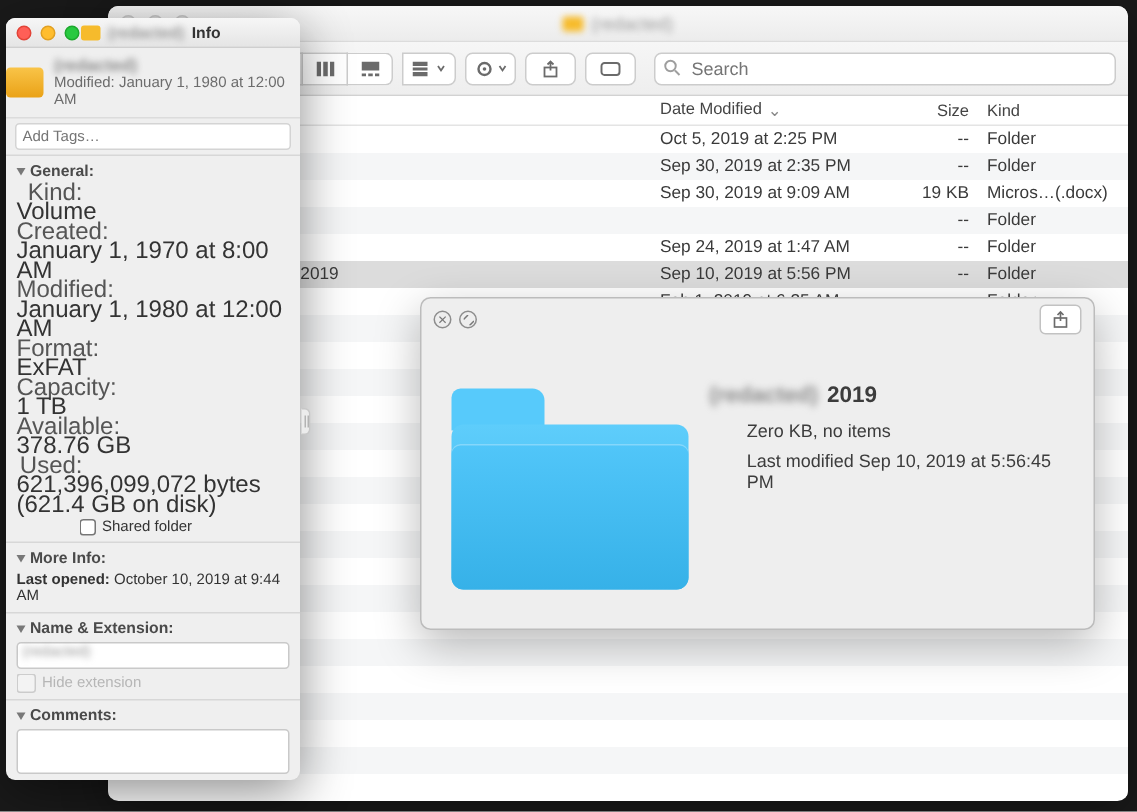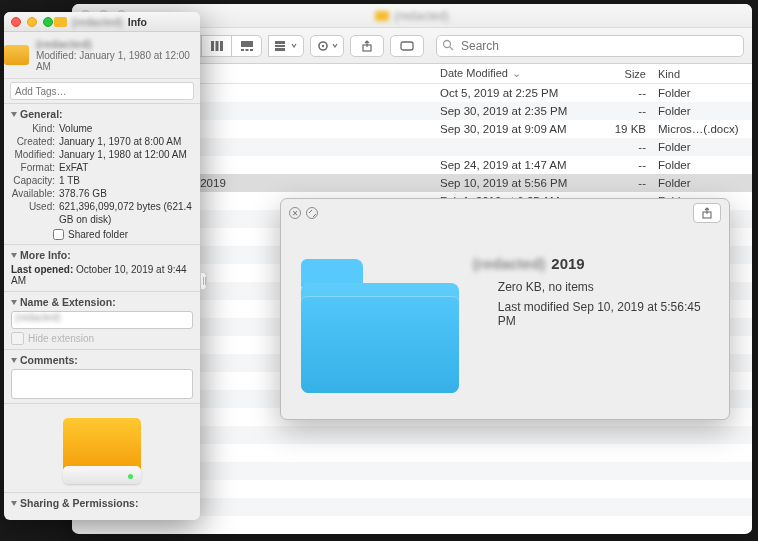--- a/index.html
+++ b/index.html
@@ -78,21 +78,21 @@
 .info-header { display: flex; padding: 6px 0; gap: 7px; align-items: center; border-bottom: 1px solid #dcdcdc; }
 .drv3 { width: 26px; height: 20px; background: linear-gradient(#f9c448,#eaa217); border-radius: 3px; }
 .ih-text .n1 { font-weight: 700; filter: blur(2px); color: #8c8c8c; font-size: 11.5px; }
 .ih-text .n2 { font-size: 10px; color: #6c6c6c; }
 .tags { padding: 3px 6px; }
 .tags input { width: 100%; height: 18px; border: 1px solid #d4d4d4; border-radius: 3px; font-size: 10px; padding: 0 4px; color: #a2a2a2; background: #fff; }
 
 .sect { border-top: 1px solid #d7d7d7; padding: 4px 7px; }
 .sect-h { font-size: 10.5px; font-weight: 600; color: #4a4a4a; display: flex; align-items: center; gap: 3px; margin-bottom: 2px; }
 .dtri { width: 0; height: 0; border-left: 3.5px solid transparent; border-right: 3.5px solid transparent; border-top: 5px solid #787878; }
-.kv { display: flex; font-size: 10px; line-height: 13px; }
+.kv { display: flex; font-size: 16px; line-height: 13px; flex-direction: column; }
 .kv .k { width: 48px; text-align: right; color: #555; padding-right: 4px; }
 .kv .v { flex: 1; color: #333; }
 .cb { display: flex; align-items: center; gap: 4px; padding: 3px 0 0 42px; font-size: 10px; }
 .cb input { width: 11px; height: 11px; }
 .ne-input { width: 100%; height: 18px; border: 1px solid #c9c9c9; border-radius: 3px; background: #fff; margin: 3px 0; font-size: 10px; padding: 0 3px; }
 .ne-input span { filter: blur(2px); color: #999; }
 .hide { color: #b6b6b6; font-size: 10px; display: flex; align-items: center; gap: 4px; }
 .cmt { width: 100%; height: 30px; border: 1px solid #c9c9c9; border-radius: 3px; background: #fff; margin-top: 3px; }
 
 .preview-img { display: flex; justify-content: center; padding: 6px 0 4px; }

